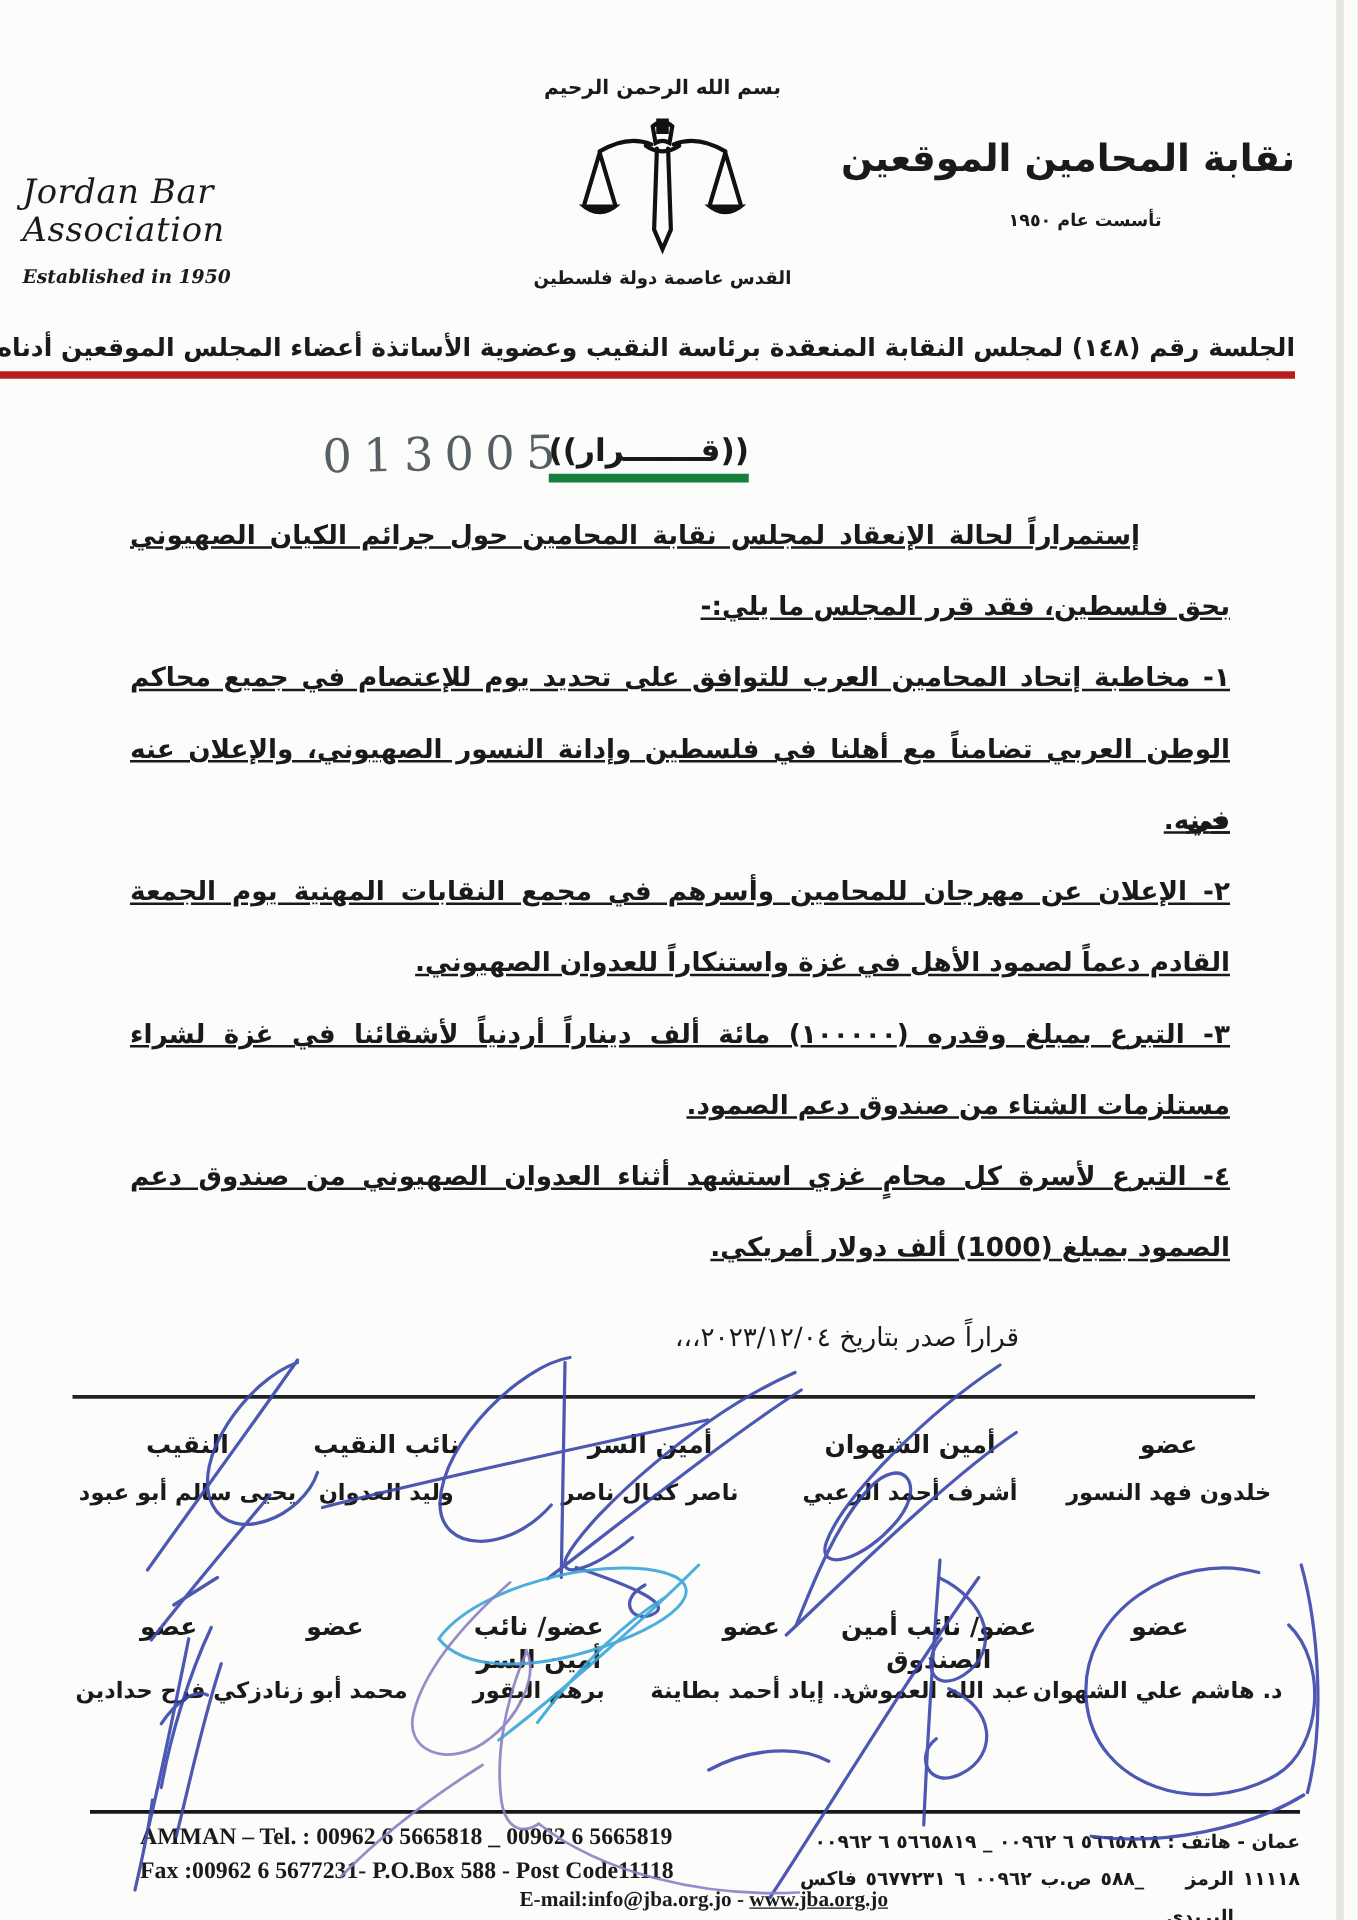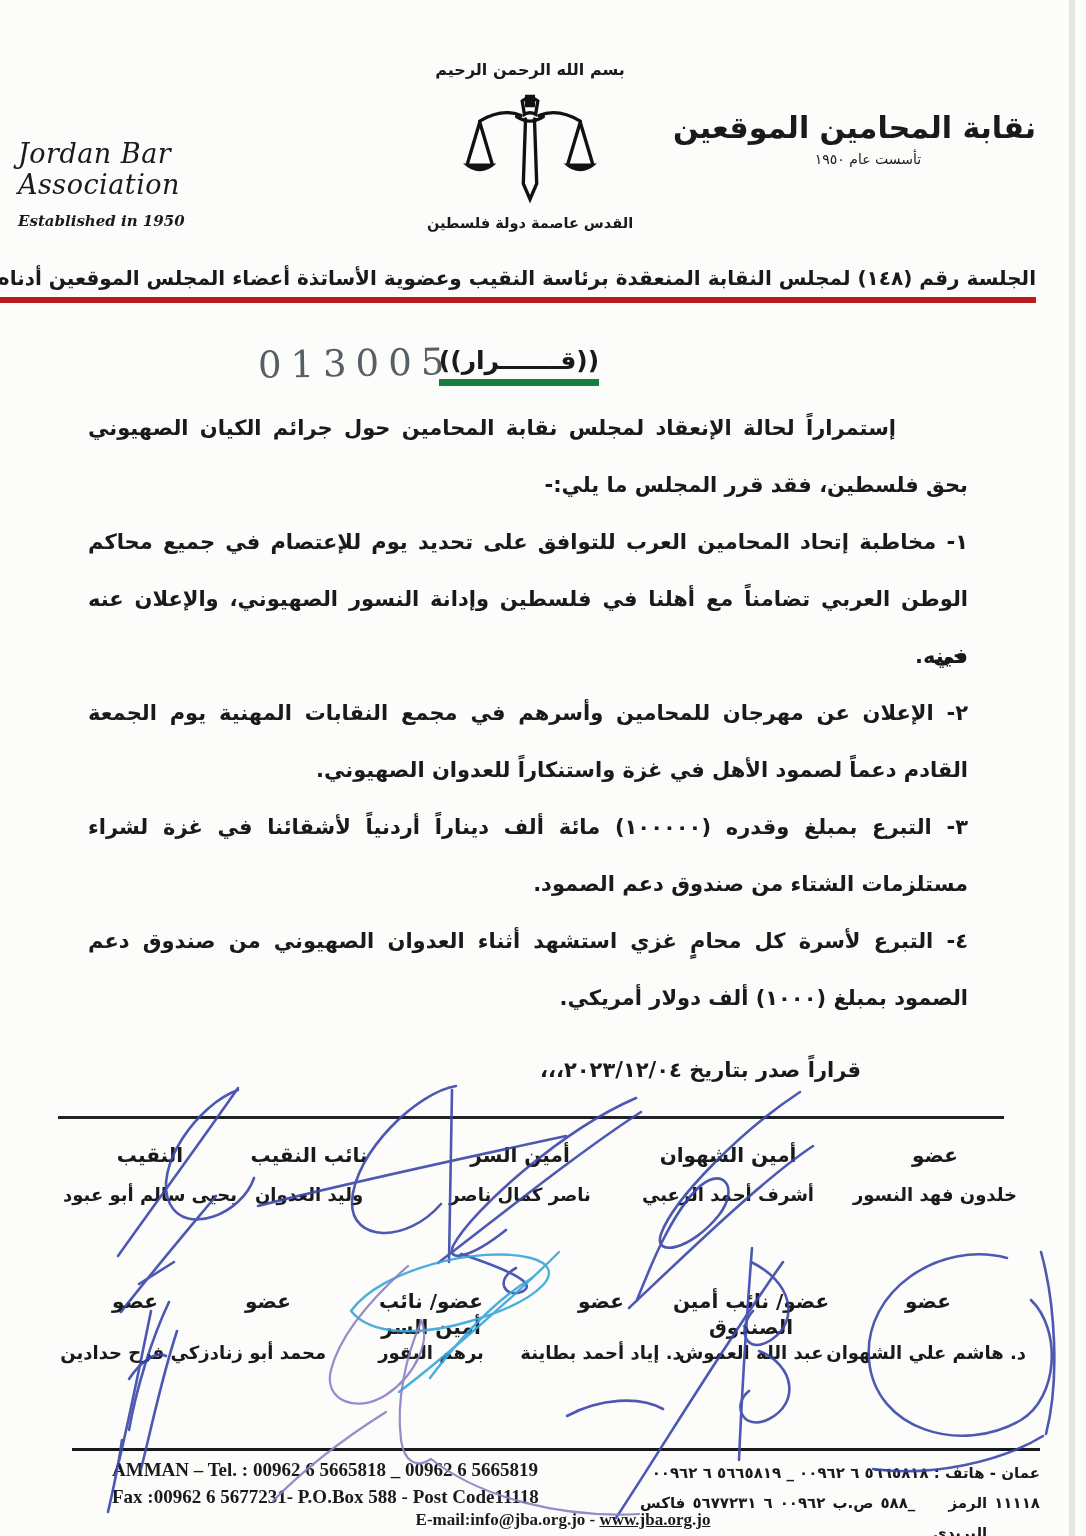--- a/index.html
+++ b/index.html
@@ -13,37 +13,37 @@
   
   .logo-en{position:absolute; left:18px; top:138px; width:305px; text-align:left;}
   .logo-en .org{font-family:"DejaVu Serif", serif; font-style:italic; font-size:27px; letter-spacing:.5px;}
   .logo-en .est{font-family:"DejaVu Serif", serif; font-style:italic; font-weight:bold; font-size:15px; margin-top:12px;}
   .emblem{position:absolute; left:405px; top:60px; width:250px; text-align:center;}
   .emblem .bismillah{font-size:16px; font-weight:bold; direction:rtl;}
   .emblem svg{display:block; margin:6px auto 2px auto;}
   .emblem .motto{font-size:14.5px; font-weight:bold; direction:rtl;}
   .logo-ar{position:absolute; left:700px; top:110px; width:336px; text-align:center; direction:rtl;}
   .logo-ar .org{font-size:30px; font-weight:bold; white-space:nowrap;}
-  .logo-ar .est{font-size:14px; font-weight:normal; margin-top:6px;}
+  .logo-ar .est{font-size:14px; font-weight:bold; margin-top:24px;}
   
   .session{position:absolute; left:50px; top:266px; width:986px; text-align:center; direction:rtl;}
   .session span{display:inline-block; font-size:20px; font-weight:bold; white-space:nowrap;
     border-bottom:6px solid #b91c1c; padding-bottom:7px;}
   .stamp{position:absolute; left:258px; top:342px; font-family:"DejaVu Serif", serif;
     font-size:37px; letter-spacing:9px; color:#4a525a; transform:rotate(-1deg); opacity:.92;}
   .qarar{position:absolute; left:424px; top:346px; width:190px; text-align:center; direction:rtl;}
   .qarar span{display:inline-block; font-size:25px; font-weight:bold; border-bottom:7px solid #15803d; padding-bottom:4px;}
   
-  .body-text{position:absolute; left:88px; top:400px; width:880px; direction:rtl;}
+  .body-text{position:absolute; left:104px; top:400px; width:880px; direction:rtl;text-decoration:underline;}
   .bline{font-size:21px; font-weight:bold; line-height:57px; height:57px;
     text-align:justify; text-align-last:justify; white-space:normal;}
   .bline.end{text-align:right; text-align-last:right;}
   .bline.indent{padding-right:72px;}
   .date-line{position:absolute; left:540px; top:1058px; width:450px; direction:rtl;
-    text-align:left; font-size:21px; font-weight:bold;}
+    text-align:left; font-size:21px; font-weight:normal;}
   
   .sig-rule{position:absolute; left:58px; top:1116px; width:946px; height:3px; background:#202226;}
   .sig-cell{position:absolute; text-align:center; direction:rtl;}
   .sig-title{font-size:20px; font-weight:bold; white-space:pre-line; line-height:26px;}
   .sig-name{font-size:18px; font-weight:bold; margin-top:16px; white-space:nowrap;}
   .r1{top:1142px;} .r2{top:1288px;}
   .r2 .sig-title{min-height:52px;} .r2 .sig-name{margin-top:2px;}
   
   .footer-rule{position:absolute; left:72px; top:1448px; width:968px; height:2.5px; background:#17181a;}
   .footer-en{position:absolute; left:112px; top:1456px; font-family:"Liberation Serif", serif;
@@ -104,21 +104,21 @@
     <div class="bline indent">إستمراراً لحالة الإنعقاد لمجلس نقابة المحامين حول جرائم الكيان الصهيوني</div>
     <div class="bline end">بحق فلسطين، فقد قرر المجلس ما يلي:-</div>
     <div class="bline">١- مخاطبة إتحاد المحامين العرب للتوافق على تحديد يوم للإعتصام في جميع محاكم</div>
     <div class="bline">الوطن العربي تضامناً مع أهلنا في فلسطين وإدانة النسور الصهيوني، والإعلان عنه في</div>
     <div class="bline end">حينه.</div>
     <div class="bline">٢- الإعلان عن مهرجان للمحامين وأسرهم في مجمع النقابات المهنية يوم الجمعة</div>
     <div class="bline end">القادم دعماً لصمود الأهل في غزة واستنكاراً للعدوان الصهيوني.</div>
     <div class="bline">٣- التبرع بمبلغ وقدره (١٠٠٠٠٠) مائة ألف ديناراً أردنياً لأشقائنا في غزة لشراء</div>
     <div class="bline end">مستلزمات الشتاء من صندوق دعم الصمود.</div>
     <div class="bline">٤- التبرع لأسرة كل محامٍ غزي استشهد أثناء العدوان الصهيوني من صندوق دعم</div>
-    <div class="bline end">الصمود بمبلغ (١٠٠٠) ألف دولار أمريكي.</div>
+    <div class="bline end">الصمود بمبلغ (1000) ألف دولار أمريكي.</div>
   </div>
 
   <div class="date-line">قراراً صدر بتاريخ ٢٠٢٣/١٢/٠٤،،،</div>
 
   <div class="sig-rule"></div>
 
   <div class="sig-cell r1" style="left:60px;width:180px;">
     <div class="sig-title">النقيب</div>
     <div class="sig-name">يحيى سالم أبو عبود</div>
   </div>

